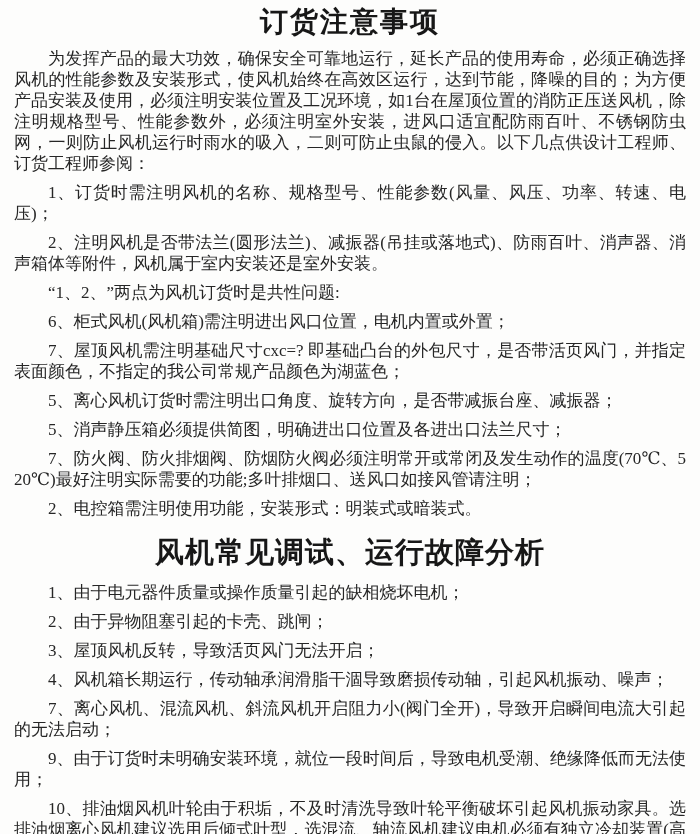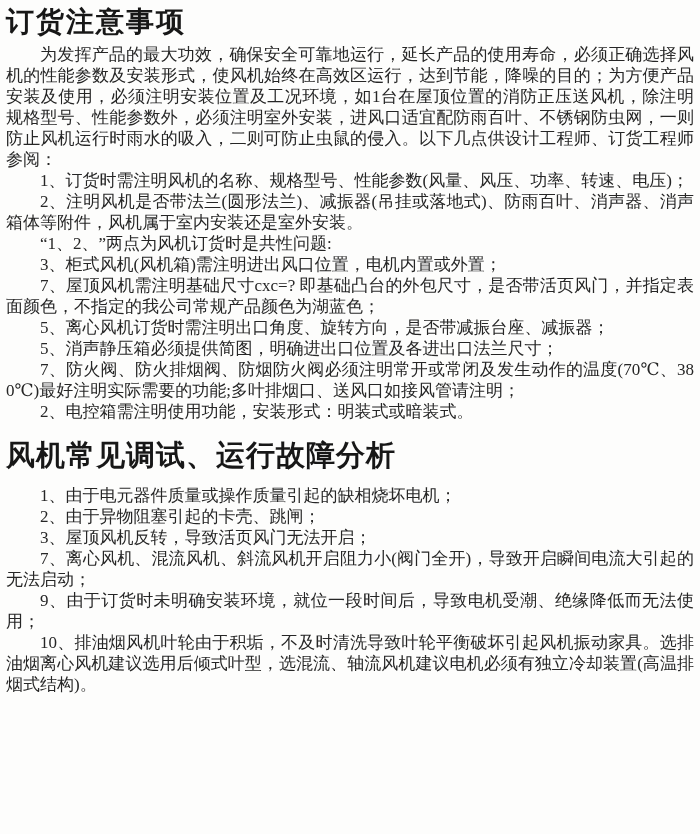--- a/index.html
+++ b/index.html
@@ -20,31 +20,32 @@
     overflow: hidden;
     box-sizing: border-box;
     padding: 4px 6px 0 6px;
   }
   .doc-title {
     font-family: "Liberation Sans", "DejaVu Sans", sans-serif;
     font-weight: 700;
     font-size: 28px;
     line-height: 36px;
     letter-spacing: 2px;
+    text-align: center;
     color: #171717;
     margin: 0 0 4px 0;
   }
   .doc-title.second {
     font-size: 29px;
     line-height: 40px;
     margin: 13px 0 10px 0;
     letter-spacing: 1px;
   }
   .para {
-    margin: 0;
+    margin: 8px;
     text-align: justify;
     text-justify: inter-ideograph;
     text-indent: 2em;
     word-break: break-all;
   }
   .section {
     margin: 0;
   }
 </style>
 </head>
@@ -52,32 +53,33 @@
 
 <div class="page">
 
   <h1 class="doc-title">订货注意事项</h1>
 
   <div class="section">
     <p class="para">为发挥产品的最大功效，确保安全可靠地运行，延长产品的使用寿命，必须正确选择风机的性能参数及安装形式，使风机始终在高效区运行，达到节能，降噪的目的；为方便产品安装及使用，必须注明安装位置及工况环境，如1台在屋顶位置的消防正压送风机，除注明规格型号、性能参数外，必须注明室外安装，进风口适宜配防雨百叶、不锈钢防虫网，一则防止风机运行时雨水的吸入，二则可防止虫鼠的侵入。以下几点供设计工程师、订货工程师参阅：</p>
     <p class="para">1、订货时需注明风机的名称、规格型号、性能参数(风量、风压、功率、转速、电压)；</p>
     <p class="para">2、注明风机是否带法兰(圆形法兰)、减振器(吊挂或落地式)、防雨百叶、消声器、消声箱体等附件，风机属于室内安装还是室外安装。</p>
     <p class="para">“1、2、”两点为风机订货时是共性问题:</p>
-    <p class="para">3、柜式风机(风机箱)需注明进出风口位置，电机内置或外置；</p>
+    <p class="para">6、柜式风机(风机箱)需注明进出风口位置，电机内置或外置；</p>
     <p class="para">7、屋顶风机需注明基础尺寸cxc=? 即基础凸台的外包尺寸，是否带活页风门，并指定表面颜色，不指定的我公司常规产品颜色为湖蓝色；</p>
     <p class="para">5、离心风机订货时需注明出口角度、旋转方向，是否带减振台座、减振器；</p>
     <p class="para">5、消声静压箱必须提供简图，明确进出口位置及各进出口法兰尺寸；</p>
-    <p class="para">7、防火阀、防火排烟阀、防烟防火阀必须注明常开或常闭及发生动作的温度(70℃、380℃)最好注明实际需要的功能;多叶排烟口、送风口如接风管请注明；</p>
+    <p class="para">7、防火阀、防火排烟阀、防烟防火阀必须注明常开或常闭及发生动作的温度(70℃、520℃)最好注明实际需要的功能;多叶排烟口、送风口如接风管请注明；</p>
     <p class="para">2、电控箱需注明使用功能，安装形式：明装式或暗装式。</p>
   </div>
 
   <h1 class="doc-title second">风机常见调试、运行故障分析</h1>
 
   <div class="section">
     <p class="para">1、由于电元器件质量或操作质量引起的缺相烧坏电机；</p>
     <p class="para">2、由于异物阻塞引起的卡壳、跳闸；</p>
     <p class="para">3、屋顶风机反转，导致活页风门无法开启；</p>
+    <p class="para">4、风机箱长期运行，传动轴承润滑脂干涸导致磨损传动轴，引起风机振动、噪声；</p>
     <p class="para">7、离心风机、混流风机、斜流风机开启阻力小(阀门全开)，导致开启瞬间电流大引起的无法启动；</p>
     <p class="para">9、由于订货时未明确安装环境，就位一段时间后，导致电机受潮、绝缘降低而无法使用；</p>
     <p class="para">10、排油烟风机叶轮由于积垢，不及时清洗导致叶轮平衡破坏引起风机振动家具。选排油烟离心风机建议选用后倾式叶型，选混流、轴流风机建议电机必须有独立冷却装置(高温排烟式结构)。</p>
   </div>
 
 </div>
 
 </body></html>

